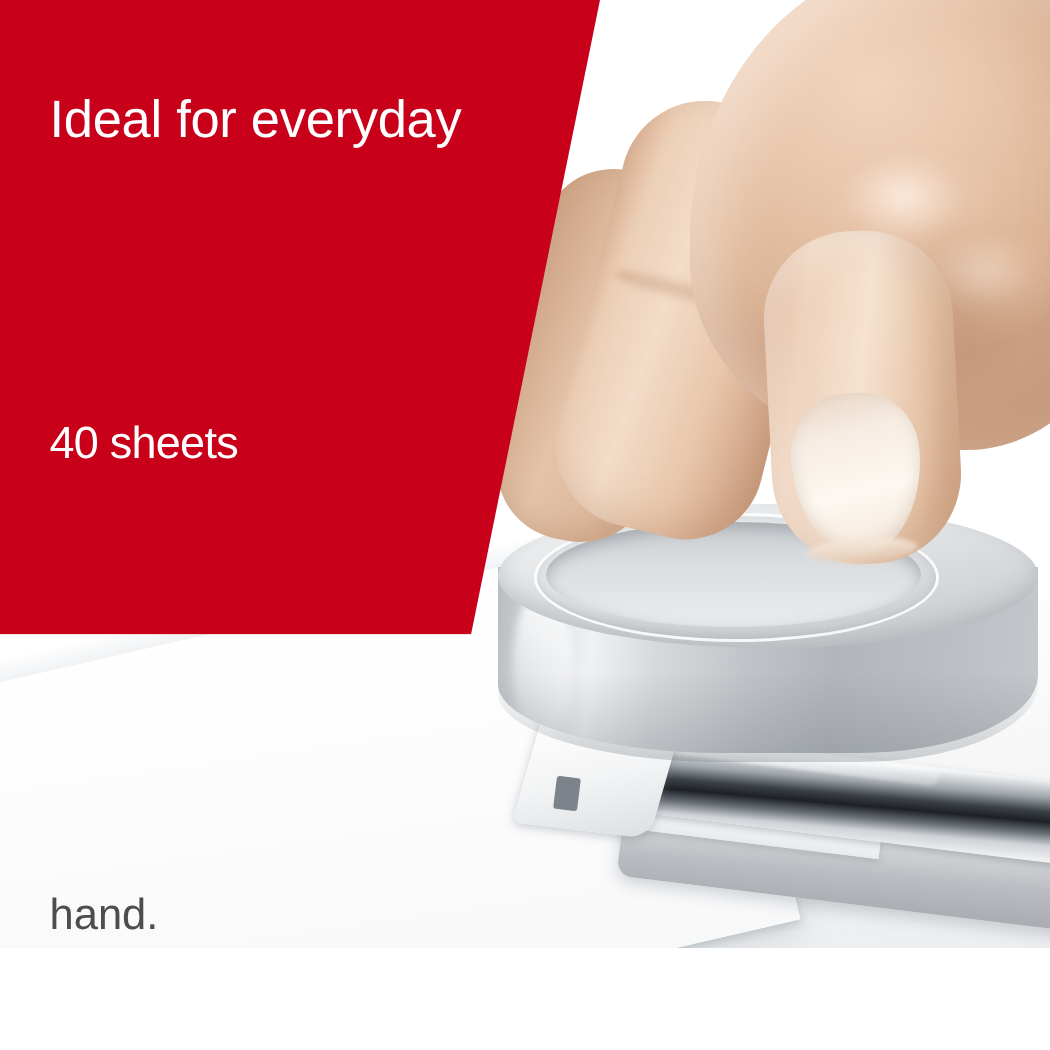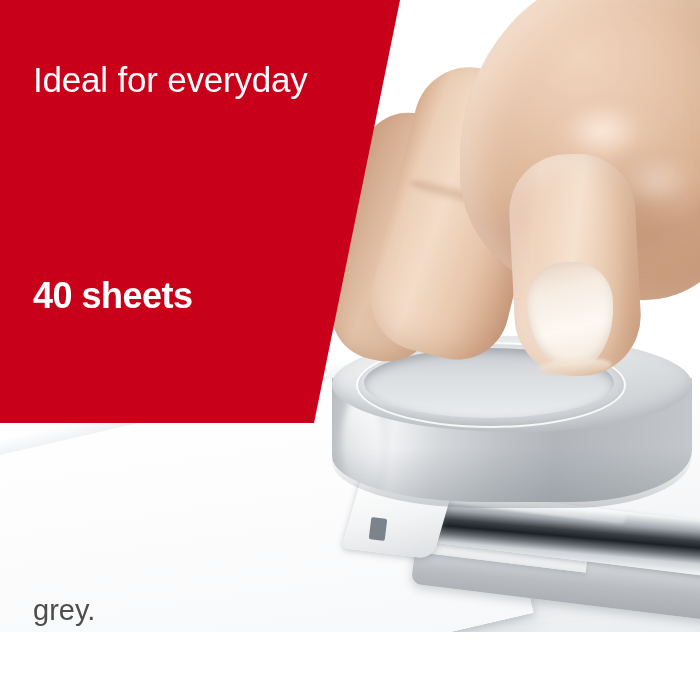--- a/index.html
+++ b/index.html
@@ -401,23 +401,23 @@
     width: 330px;
   }
   .subhead {
     top: 268px;
     font-size: 35px;
     line-height: 44px;
     font-weight: 400;
   }
   .bignum {
     display: block;
-    font-size: 36px;
+    font-size: 30px;
     line-height: 56px;
-    font-weight: 700;
+    font-weight: 400;
     letter-spacing: -0.5px;
   }
 
   
   .caption {
     position: absolute;
     left: 33px;
     top: 592px;
     font-size: 29px;
     line-height: 37px;
@@ -478,16 +478,16 @@
     <div class="panel-text headline">
       <span>Ideal for everyday</span><br>
     </div>
 
     <div class="panel-text subhead">
       <span class="bignum">40 sheets</span>
     </div>
   </div>
 
   <div class="caption">
-    <span>grey.</span><br>
+    <span>hand.</span><br>
   </div>
 
 </div>
 
 </body></html>

